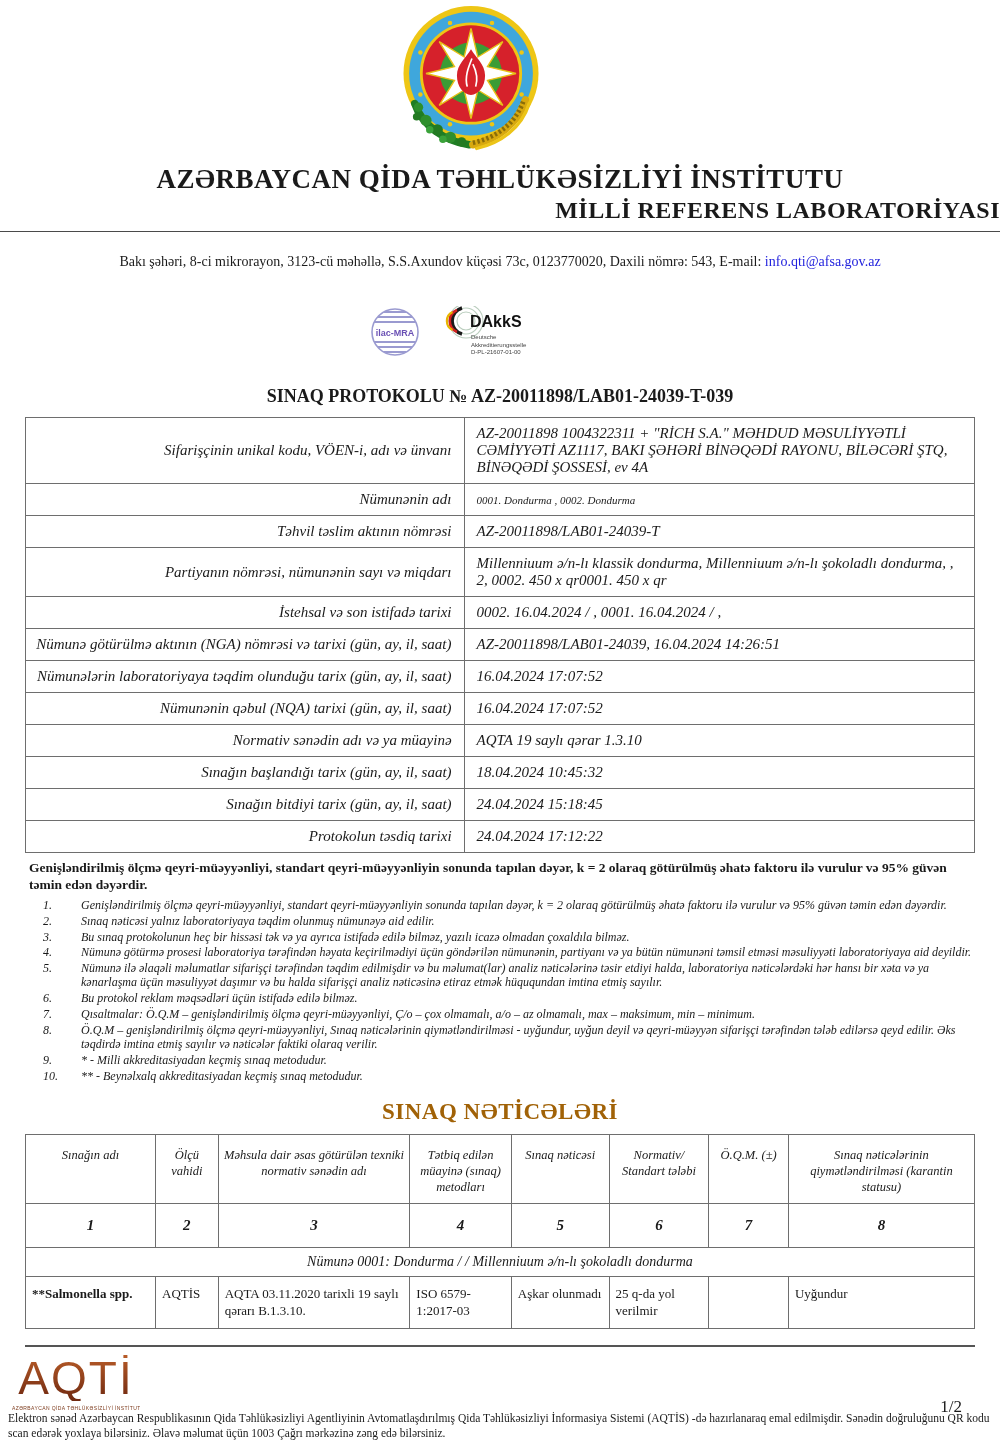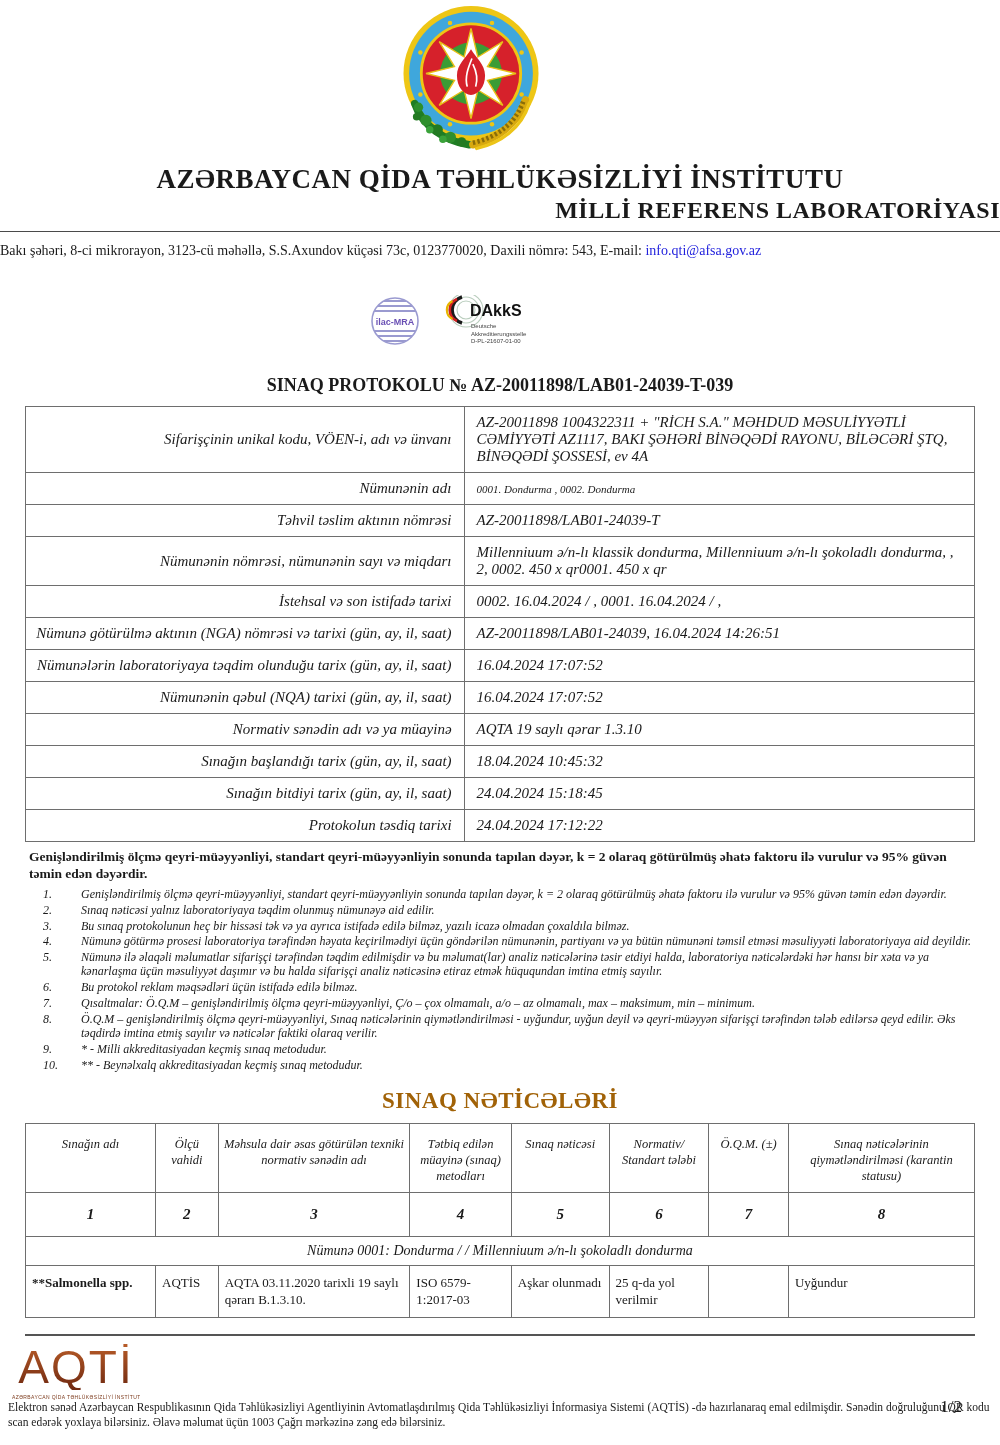--- a/index.html
+++ b/index.html
@@ -5,21 +5,21 @@
   html,body{margin:0;padding:0;background:#fff;}
   .page{position:relative;width:1000px;height:1445px;background:#fff;overflow:hidden;
         font-family:"Liberation Serif", serif;color:#1a1a1a;}
 
   
   .emblem-wrap{text-align:center;padding-top:6px;height:150px;}
   .emblem-wrap svg{margin-left:-58px;}
   .inst-title{margin-top:8px;text-align:center;font-size:27px;font-weight:bold;letter-spacing:.5px;}
   .lab-title{margin-top:2px;text-align:right;font-size:24px;font-weight:bold;letter-spacing:.5px;}
   .head-rule{border:none;border-top:1.5px solid #4a4a4a;margin:7px 0 0 0;}
-  .address{margin-top:11px;font-size:14px;}
+  .address{margin-top:22px;text-align:center;font-size:14px;}
   .address a{color:#2222dd;text-decoration:none;}
 
   .accred{margin-top:36px;display:flex;justify-content:center;align-items:flex-start;gap:14px;
           transform:translateX(-38px);height:56px;}
 
   .proto-title{margin-top:24px;text-align:center;font-size:18px;font-weight:bold;}
 
   
   table{border-collapse:collapse;}
   .info-table{width:950px;margin:10px auto 0 auto;table-layout:fixed;}
@@ -162,21 +162,21 @@
         </tr>
     <tr class="small-val">
           <td class="lbl">Nümunənin adı</td>
           <td class="val">0001. Dondurma , 0002. Dondurma</td>
         </tr>
     <tr>
           <td class="lbl">Təhvil təslim aktının nömrəsi</td>
           <td class="val">AZ-20011898/LAB01-24039-T</td>
         </tr>
     <tr>
-          <td class="lbl">Nümunənin nömrəsi, nümunənin sayı və miqdarı</td>
+          <td class="lbl">Partiyanın nömrəsi, nümunənin sayı və miqdarı</td>
           <td class="val">Millenniuum ə/n-lı klassik dondurma, Millenniuum ə/n-lı şokoladlı dondurma, , 2, 0002. 450 x qr0001. 450 x qr</td>
         </tr>
     <tr>
           <td class="lbl">İstehsal və son istifadə tarixi</td>
           <td class="val">0002. 16.04.2024 / , 0001. 16.04.2024 / ,</td>
         </tr>
     <tr>
           <td class="lbl">Nümunə götürülmə aktının (NGA) nömrəsi və tarixi (gün, ay, il, saat)</td>
           <td class="val">AZ-20011898/LAB01-24039, 16.04.2024 14:26:51</td>
         </tr>

